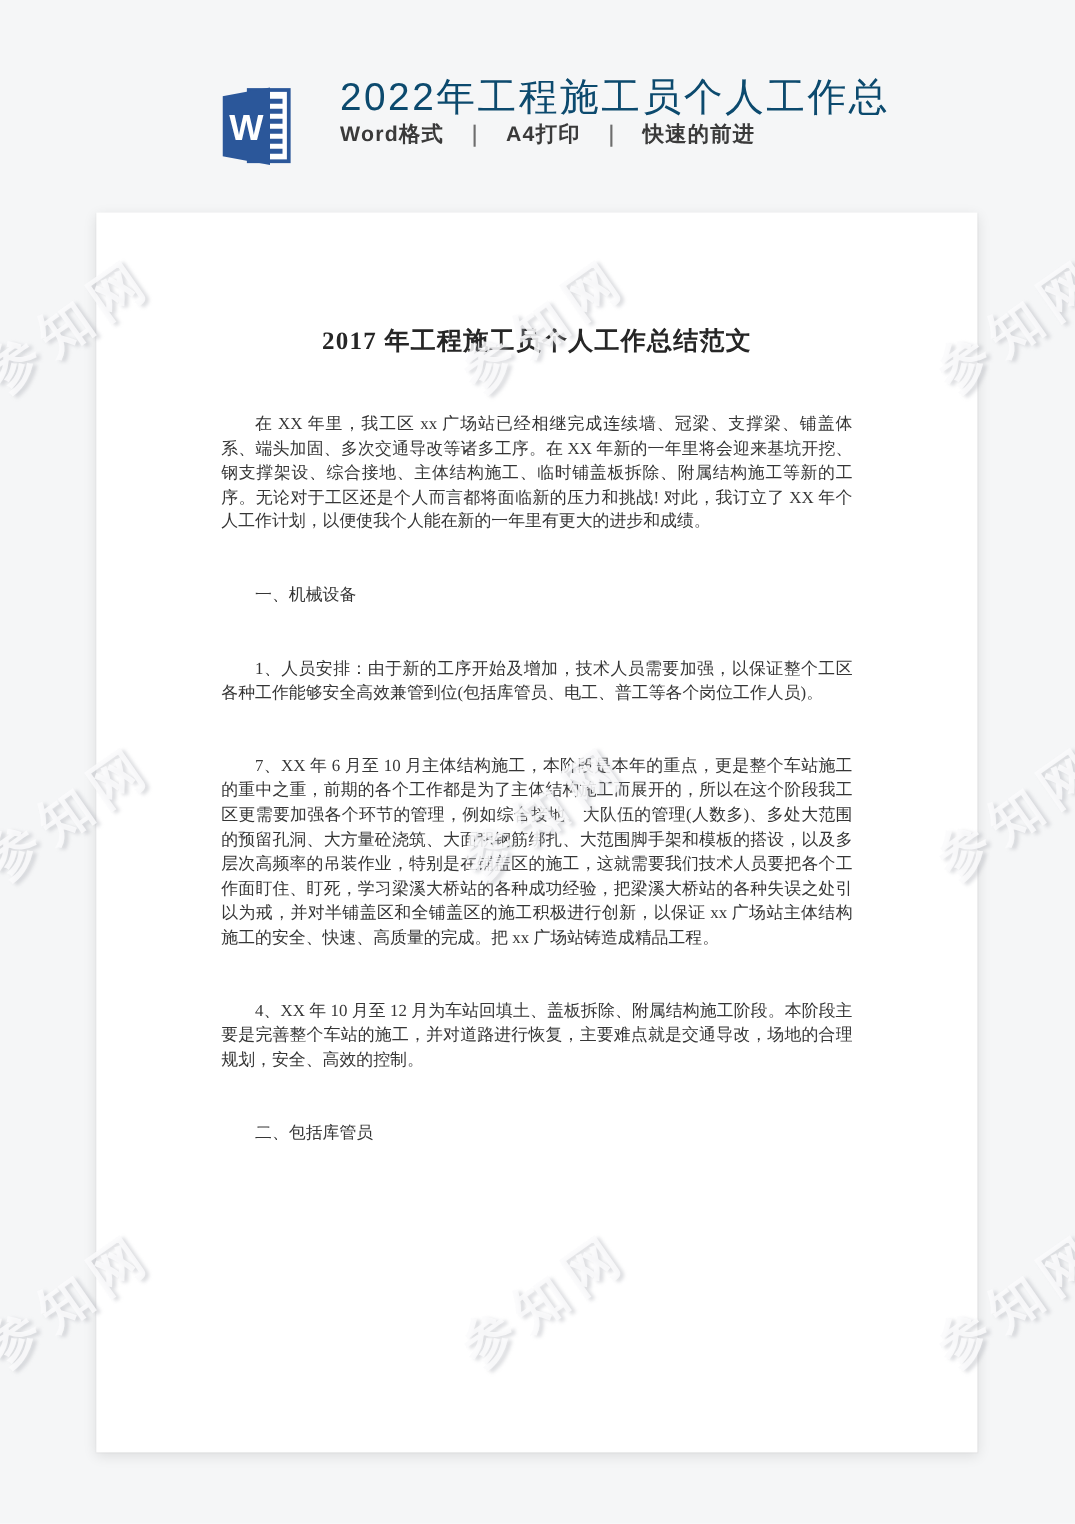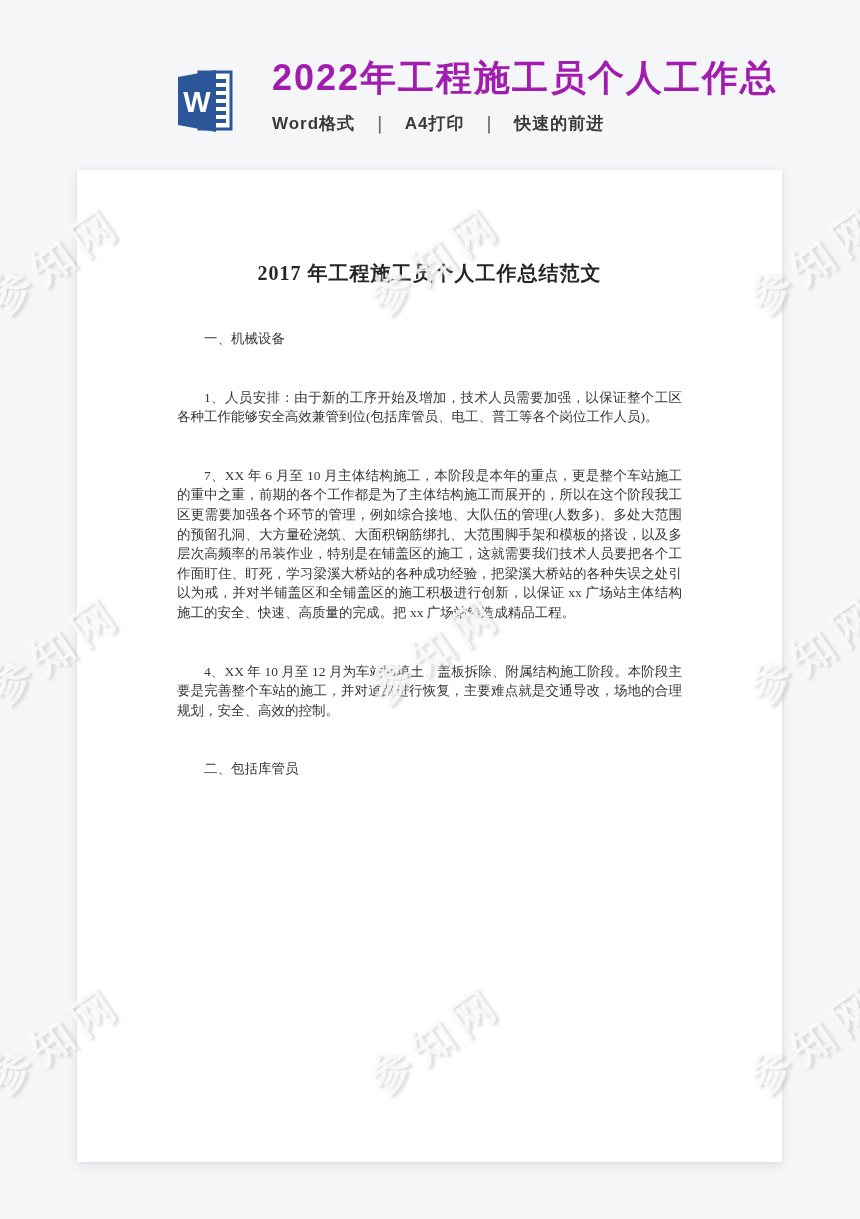--- a/index.html
+++ b/index.html
@@ -35,29 +35,29 @@
   .wm:nth-child(9){left:815px;top:1040px;}
 
   
   .header {
     position:absolute; left:178px; top:60px;
     display:flex; align-items:flex-start; z-index:2;
   }
   .word-icon { width:56px; height:66px; margin-right:38px; margin-top:8px; flex:0 0 auto; }
   .header-text { padding-top:0; }
   .page-title {
-    font-size:36px;
-    font-weight:bold;
+    font-size:31px;
+    font-weight:normal;
     letter-spacing:2px;
-    color:#a21caf;
+    color:#0c4a6e;
     line-height:36px;
     white-space:nowrap;
   }
   .subtitle {
-    margin-top:16px;
+    margin-top:0;
     display:flex; align-items:center;
     font-size:17px; font-weight:bold; color:#3a3a3a;
     letter-spacing:1px;
   }
   .subtitle .sep { margin:0 16px; color:#6d6d6d; font-weight:bold; }
 
   
   .doc-page {
     position:absolute; left:77px; top:170px;
     width:705px; height:992px;
@@ -121,18 +121,19 @@
       <span class="sep">｜</span>
       <span>A4打印</span>
       <span class="sep">｜</span>
       <span>快速的前进</span>
     </div>
   </div>
 </div>
 
 <div class="doc-page">
   <div class="doc-title">2017 年工程施工员个人工作总结范文</div>
+  <p>在 XX 年里，我工区 xx 广场站已经相继完成连续墙、冠梁、支撑梁、铺盖体系、端头加固、多次交通导改等诸多工序。在 XX 年新的一年里将会迎来基坑开挖、钢支撑架设、综合接地、主体结构施工、临时铺盖板拆除、附属结构施工等新的工序。无论对于工区还是个人而言都将面临新的压力和挑战! 对此，我订立了 XX 年个人工作计划，以便使我个人能在新的一年里有更大的进步和成绩。</p>
   <p>一、机械设备</p>
   <p>1、人员安排：由于新的工序开始及增加，技术人员需要加强，以保证整个工区各种工作能够安全高效兼管到位(包括库管员、电工、普工等各个岗位工作人员)。</p>
   <p>7、XX 年 6 月至 10 月主体结构施工，本阶段是本年的重点，更是整个车站施工的重中之重，前期的各个工作都是为了主体结构施工而展开的，所以在这个阶段我工区更需要加强各个环节的管理，例如综合接地、大队伍的管理(人数多)、多处大范围的预留孔洞、大方量砼浇筑、大面积钢筋绑扎、大范围脚手架和模板的搭设，以及多层次高频率的吊装作业，特别是在铺盖区的施工，这就需要我们技术人员要把各个工作面盯住、盯死，学习梁溪大桥站的各种成功经验，把梁溪大桥站的各种失误之处引以为戒，并对半铺盖区和全铺盖区的施工积极进行创新，以保证 xx 广场站主体结构施工的安全、快速、高质量的完成。把 xx 广场站铸造成精品工程。</p>
   <p>4、XX 年 10 月至 12 月为车站回填土、盖板拆除、附属结构施工阶段。本阶段主要是完善整个车站的施工，并对道路进行恢复，主要难点就是交通导改，场地的合理规划，安全、高效的控制。</p>
   <p>二、包括库管员</p>
 </div>
 
 </body></html>

